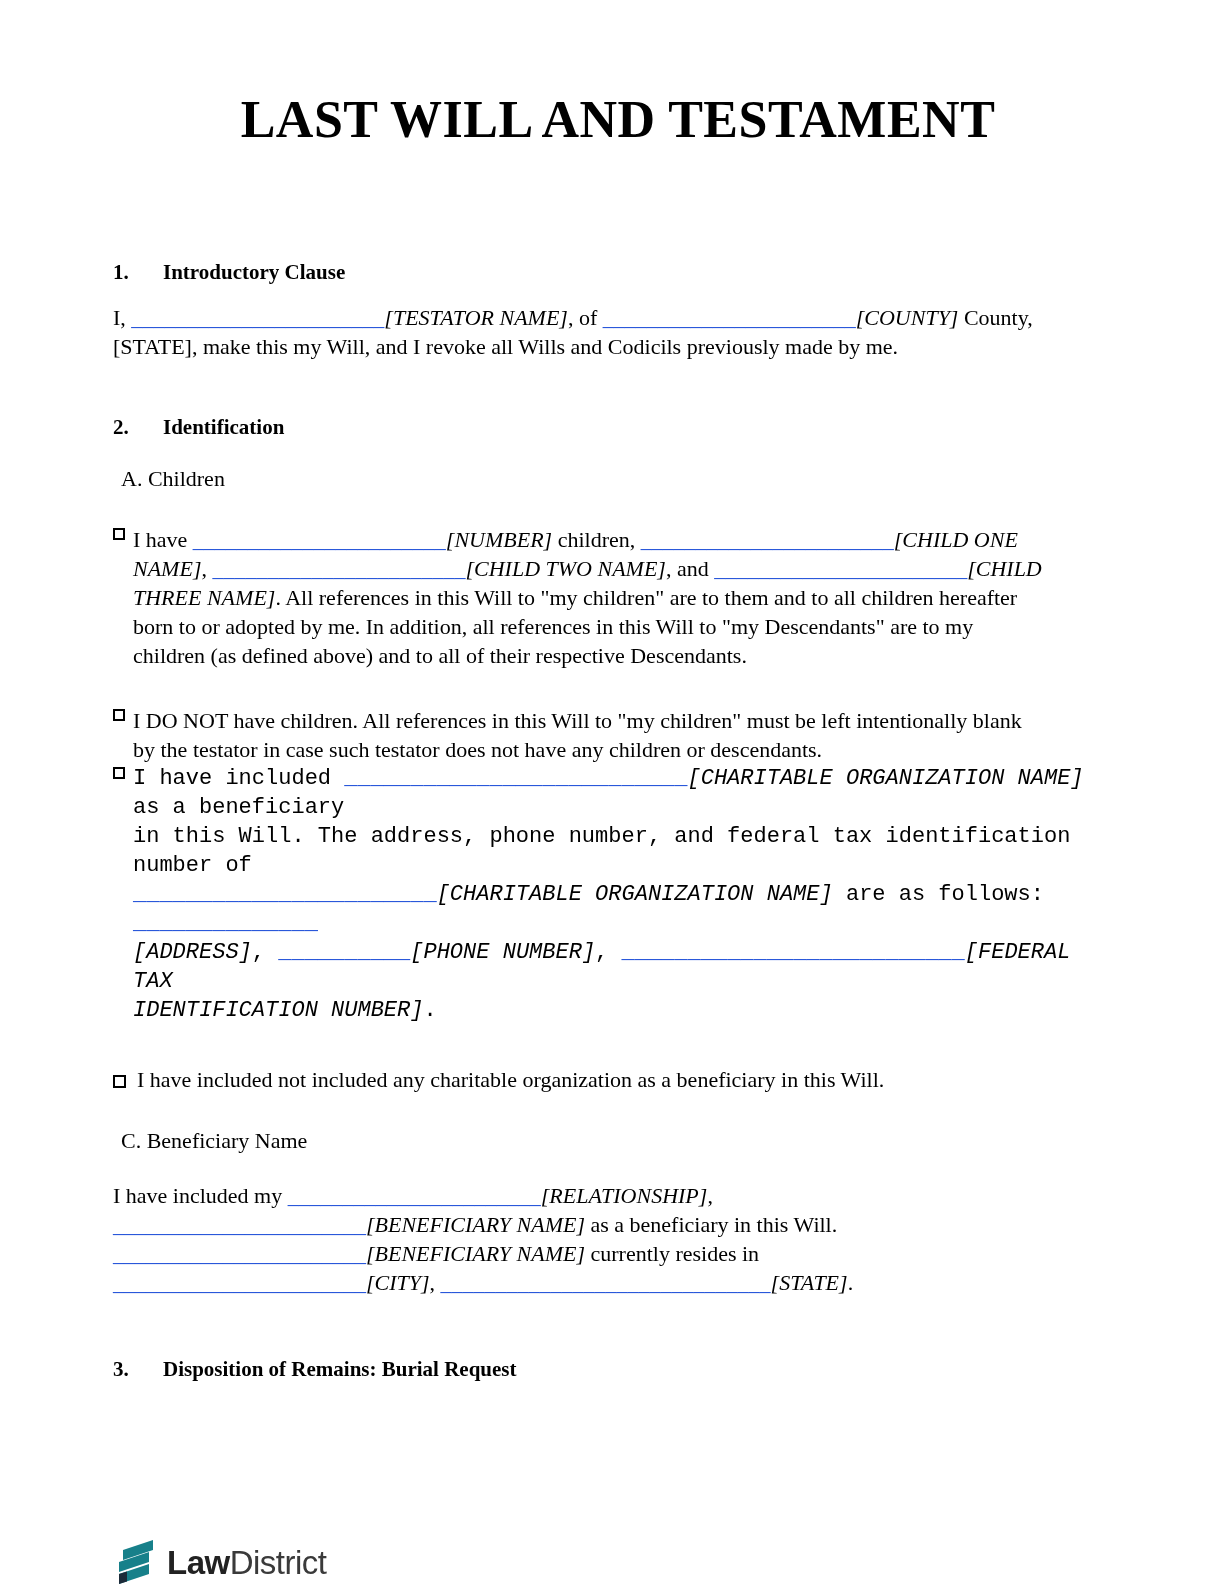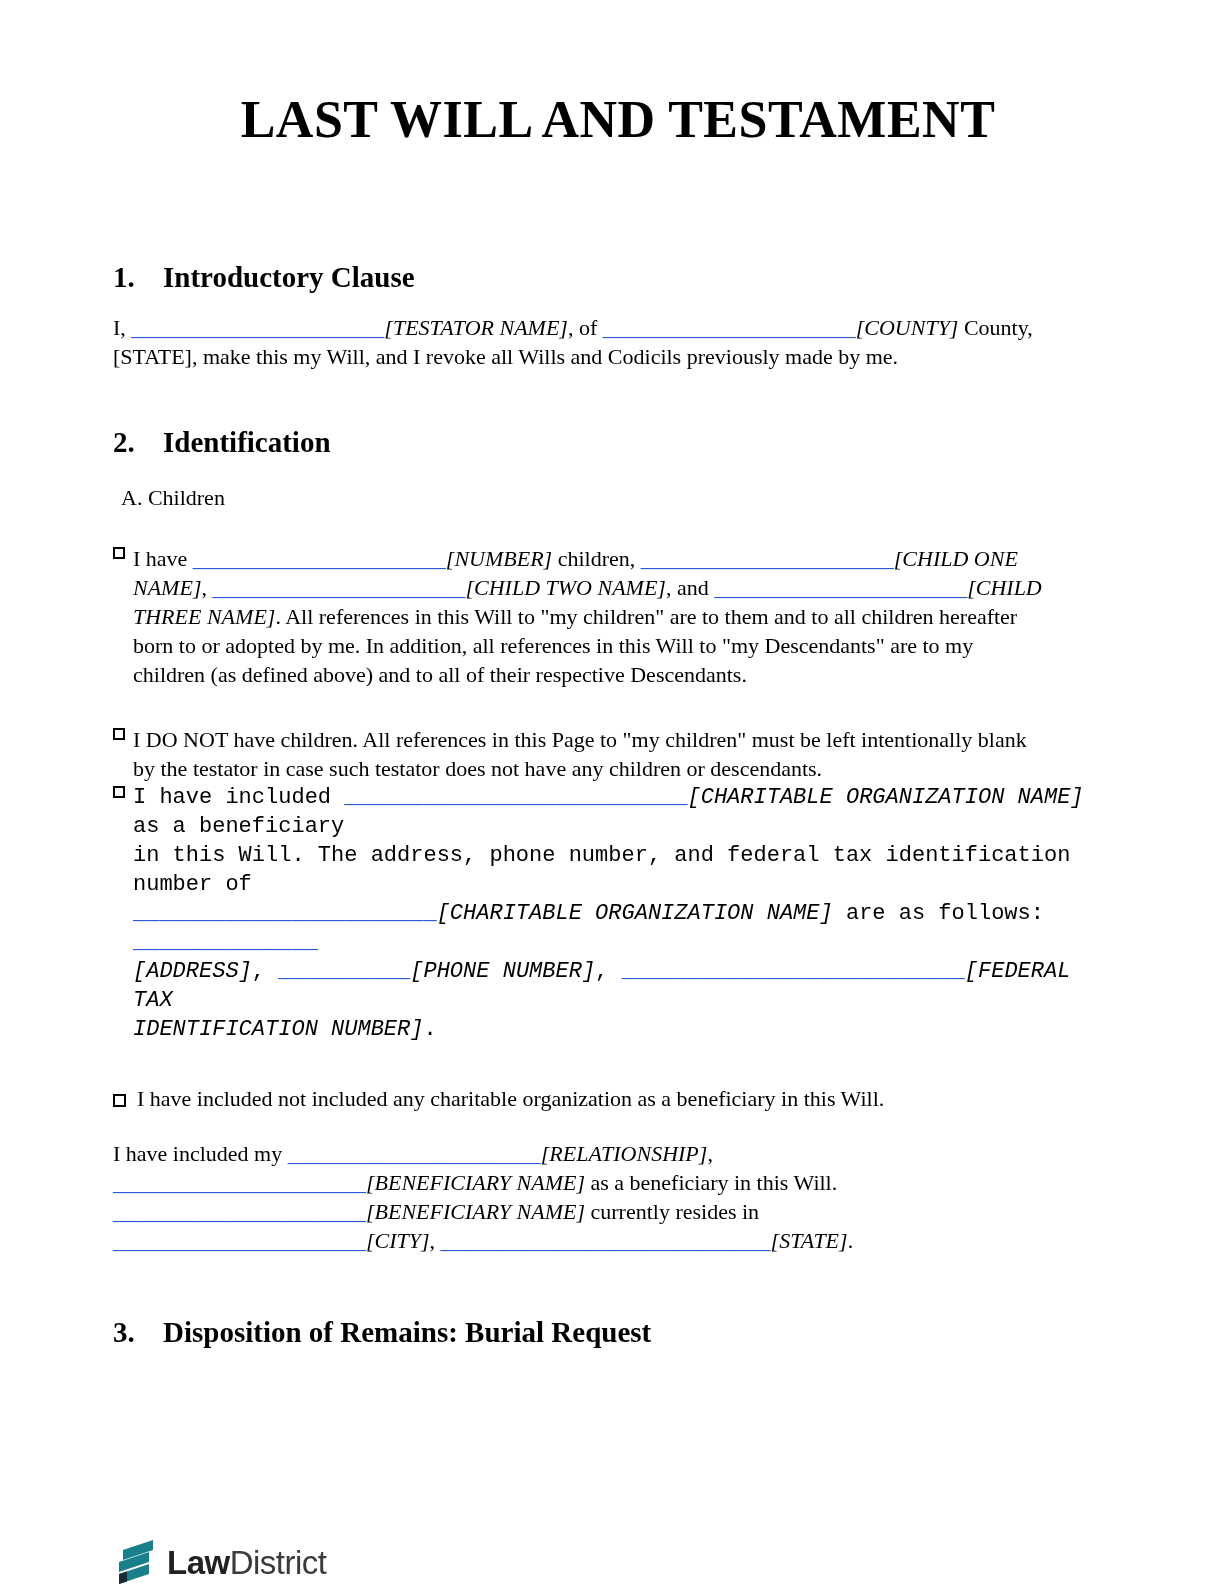--- a/index.html
+++ b/index.html
@@ -14,21 +14,21 @@
     overflow:hidden;
   }
   .title{
     margin:90px 0 0 0;
     text-align:center;
     font-size:52px;
     line-height:1.15;
     font-weight:bold;
     letter-spacing:.5px;
   }
-  .h2{font-size:29px;font-weight:bold;line-height:1.2;margin:0;}
+  .h2{font-size:21px;font-weight:bold;line-height:1.2;margin:0;}
   .h2 .num{display:inline-block;width:50px;}
   .body-text{font-size:22px;line-height:29px;margin:0;}
   .sub{font-size:22px;line-height:29px;margin:8px;}
   .it{font-style:italic;}
   .blank{color:#1d4ed8;}
   
   .cb{position:relative;padding-left:20px;}
   .cb .box{
     position:absolute;left:0;top:3px;
     width:12px;height:12px;
@@ -78,32 +78,33 @@
     <span class="num">2.</span><span>Identification</span>
   </h2>
 
   <p class="sub" id="labelA">A. Children</p>
 
   <div class="body-text cb" id="cbA1">
     <span class="box"></span><span><span>I have </span><span class="blank">_______________________</span><span class="it">[NUMBER]</span><span> children, </span><span class="blank">_______________________</span><span class="it">[CHILD ONE</span><br><span class="it">NAME]</span><span>, </span><span class="blank">_______________________</span><span class="it">[CHILD TWO NAME]</span><span>, and </span><span class="blank">_______________________</span><span class="it">[CHILD</span><br><span class="it">THREE NAME]</span><span>. All references in this Will to "my children" are to them and to all children hereafter</span><br><span>born to or adopted by me. In addition, all references in this Will to "my Descendants" are to my</span><br><span>children (as defined above) and to all of their respective Descendants.</span></span>
   </div>
 
   <div class="body-text cb" id="cbA2">
-    <span class="box"></span><span><span>I DO NOT have children. All references in this Page to "my children" must be left intentionally blank</span><br><span>by the testator in case such testator does not have any children or descendants.</span></span>
+    <span class="box"></span><span><span>I DO NOT have children. All references in this Will to "my children" must be left intentionally blank</span><br><span>by the testator in case such testator does not have any children or descendants.</span></span>
   </div>
 
 
   <div class="body-text cb" id="cbB1">
     <span class="box"></span><span><span>I have included </span><span class="blank">__________________________</span><span class="it">[CHARITABLE ORGANIZATION NAME]</span><span> as a beneficiary</span><br><span>in this Will. The address, phone number, and federal tax identification number of</span><br><span class="blank">_______________________</span><span class="it">[CHARITABLE ORGANIZATION NAME]</span><span> are as follows: </span><span class="blank">______________</span><br><span class="it">[ADDRESS]</span><span>, </span><span class="blank">__________</span><span class="it">[PHONE NUMBER]</span><span>, </span><span class="blank">__________________________</span><span class="it">[FEDERAL TAX</span><br><span class="it">IDENTIFICATION NUMBER]</span><span>.</span></span>
   </div>
 
   <div class="body-text" id="cbB2">
     <span class="boxi"></span><span><span>I have included not included any charitable organization as a beneficiary in this Will.</span></span>
   </div>
 
+  <p class="sub" id="labelC">C. Beneficiary Name</p>
 
   <p class="body-text" id="pC"><span>I have included my </span><span class="blank">_______________________</span><span class="it">[RELATIONSHIP]</span><span>,</span><br><span class="blank">_______________________</span><span class="it">[BENEFICIARY NAME]</span><span> as a beneficiary in this Will.</span><br><span class="blank">_______________________</span><span class="it">[BENEFICIARY NAME]</span><span> currently resides in</span><br><span class="blank">_______________________</span><span class="it">[CITY]</span><span>, </span><span class="blank">______________________________</span><span class="it">[STATE]</span><span>.</span></p>
 
   <h2 class="h2" id="s3h">
     <span class="num">3.</span><span>Disposition of Remains: Burial Request</span>
   </h2>
 
   <div class="footer">
     <div class="logo">
       <svg width="46" height="52" viewBox="0 0 46 52" xmlns="http://www.w3.org/2000/svg">

